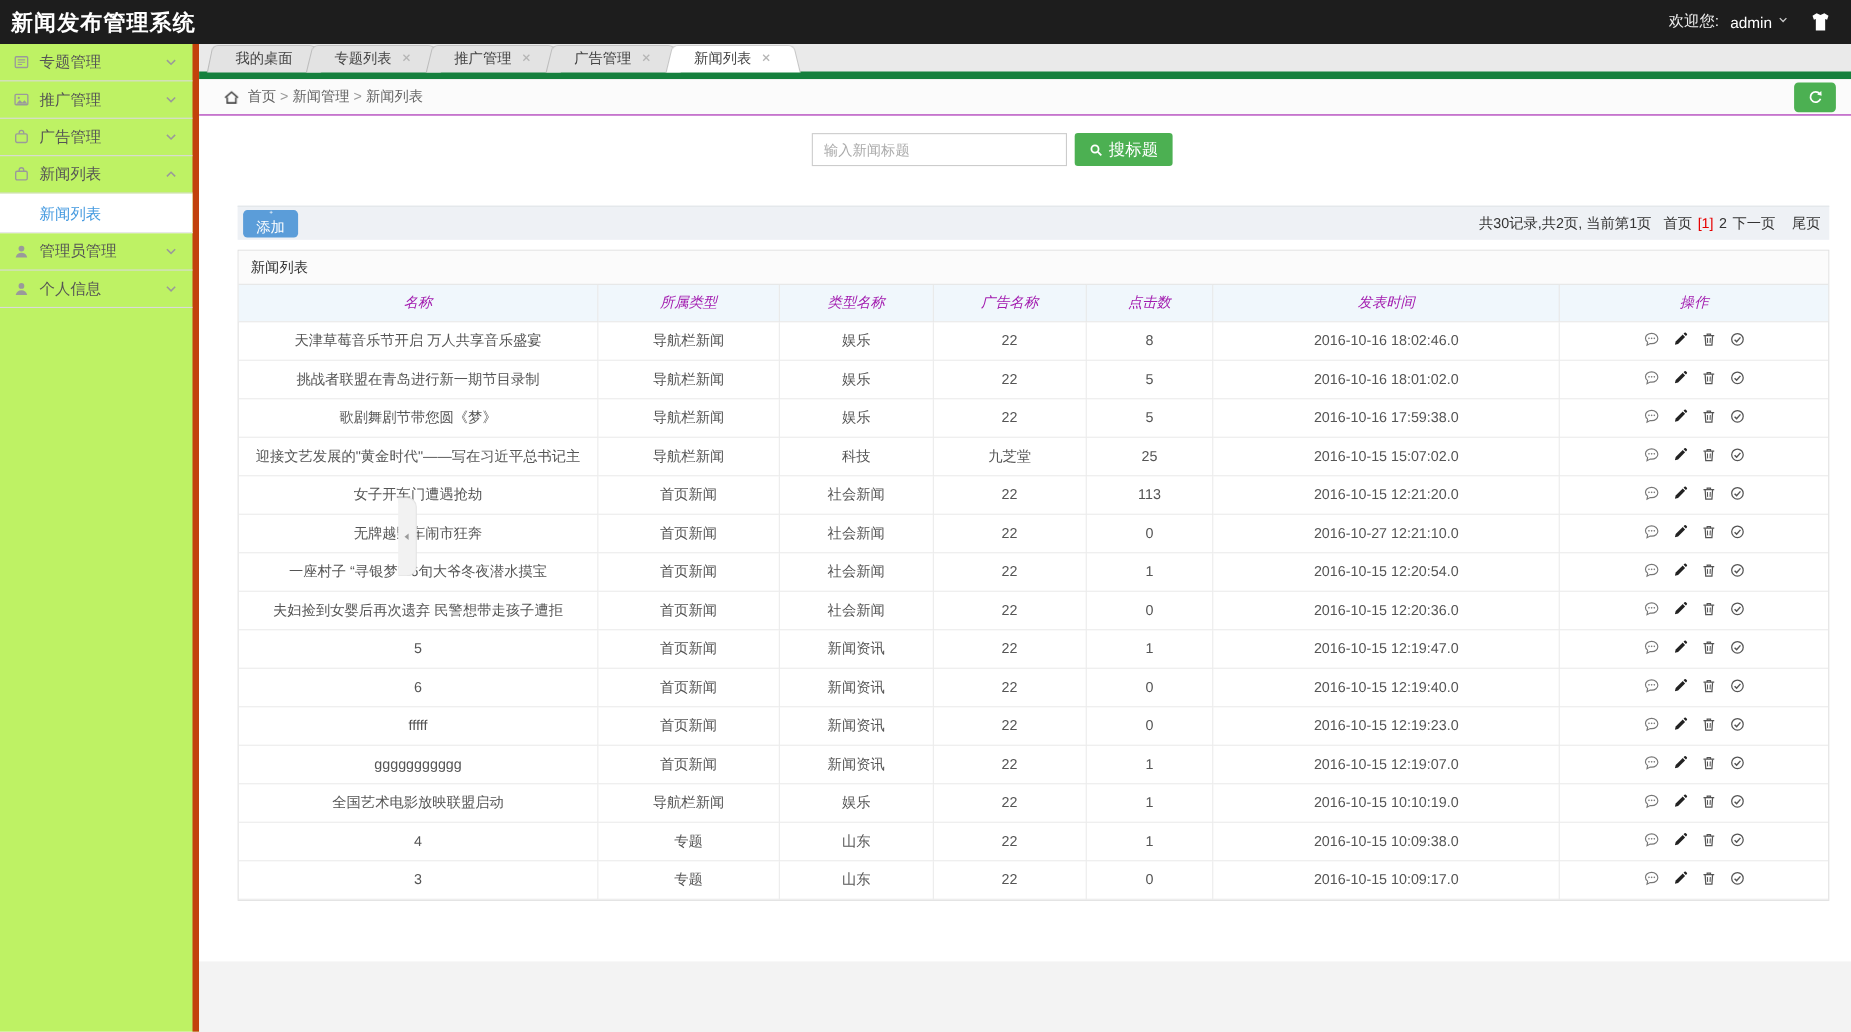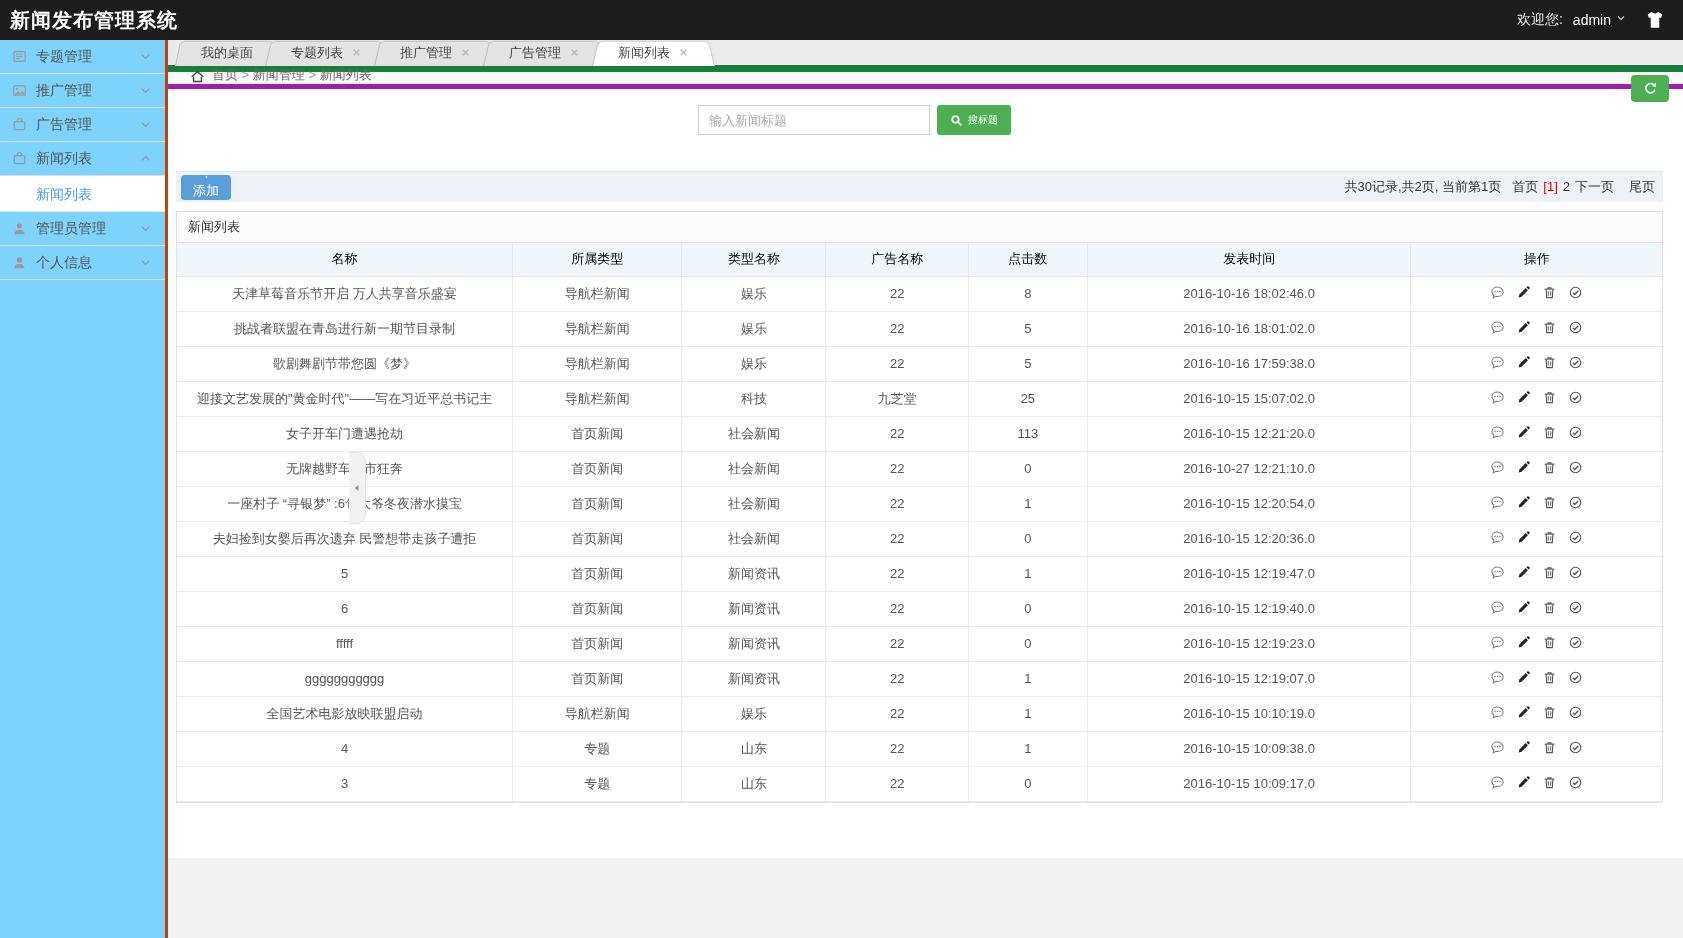--- a/index.html
+++ b/index.html
@@ -13,69 +13,69 @@
   .userbox { display:flex; gap:4px; cursor:pointer; }
   .topbar .ico svg { display:block; }
   .tshirt { width:20px; height:20px; color:#fff; margin-left:8px; }
   .caret { width:12px; height:12px; color:#ccc; }
   .topbar-notch { position:absolute; left:1096px; top:40px; width:16px; height:7px; background:#1d1d1d; border-radius:0 0 4px 4px; }
 
   
   .layout { display:flex; height:898px; }
 
   
-  .sidebar { width:168px; background:#7dd3fc; border-right:3px solid #c2410c; flex:none; }
+  .sidebar { width:181px; background:#bef264; border-right:6px solid #c2410c; flex:none; }
   .sb-item { height:34px; display:flex; align-items:center; gap:9px; padding:0 12px; border-bottom:1px solid #dadada; color:#555; font-size:14px; cursor:pointer; }
   .sb-item .ico { width:15px; height:15px; color:#9a9a9a; flex:none; }
   .sb-item .ico svg { display:block; width:100%; height:100%; }
   .sb-caret { margin-left:auto; color:#b0b0b0; width:13px; height:13px; }
   .sb-sub { height:36px; line-height:36px; background:#fff; color:var(--link-blue); font-size:14px; padding-left:36px; border-bottom:1px solid #e6e6e6; cursor:pointer; }
 
   
   .main { position:relative; flex:1; background:#f3f3f3; }
 
   
   .tabbar { height:32px; background:#eaeaea; border-bottom:7px solid #15803d; display:flex; align-items:flex-end; padding-left:14px; }
   .tab { position:relative; height:28px; line-height:27px; padding:0 26px; margin:0 -7px -1px -7px; font-size:13px; color:#444; cursor:pointer; display:flex; align-items:center; gap:8px; }
   .tab::before { content:""; position:absolute; inset:0; background:#e3e3e3; border:1px solid #bcbcbc; border-bottom:none; border-radius:6px 6px 0 0; transform:perspective(7px) rotateX(1.6deg); transform-origin:bottom; }
   .tab.active::before { background:#fff; border-color:#c6c6c6; }
   .tab > span { position:relative; z-index:1; }
   .tab-close { width:11px; height:11px; color:#b5b5b5; }
   .tab-close svg { display:block; }
 
   
-  .crumbbar { position:relative; height:17px; background:#fbfbfb; border-bottom:5px solid #a21caf; display:flex; align-items:flex-end; gap:7px; padding-left:22px; font-size:13px; color:#666; }
+  .crumbbar { position:relative; height:33px; background:#fbfbfb; border-bottom:1px solid #a21caf; display:flex; align-items:center; gap:7px; padding-left:22px; font-size:13px; color:#666; }
   .crumb-home { width:15px; height:15px; color:#444; }
   .crumb-home svg { display:block; }
   .crumb-sep { color:#999; }
   .crumb-item { cursor:pointer; }
   .refresh-btn { position:absolute; right:14px; top:3px; width:38px; height:27px; background:var(--green); border:none; border-radius:4px; cursor:pointer; display:flex; align-items:center; justify-content:center; color:#fff; }
   .refresh-btn svg { width:15px; height:15px; display:block; }
 
   
-  .content { background:#fff; min-height:769px; padding:0 20px 30px 8px; }
+  .content { background:#fff; min-height:769px; padding:0 20px 30px 35px; }
   .search-row { padding-top:16px; height:51px; }
   .search-box { margin-left:522px; display:inline-flex; align-items:center; }
   .search-input { width:232px; height:30px; border:1px solid #ccc; padding:0 10px; font-size:13px; color:#555; outline:none; }
   .search-input::placeholder { color:#aaa; }
-  .search-btn { margin-left:7px; height:30px; padding:0 13px; background:var(--green); color:#fff; border:none; border-radius:3px; font-size:10px; cursor:pointer; display:inline-flex; align-items:center; gap:5px; }
+  .search-btn { margin-left:7px; height:30px; padding:0 13px; background:var(--green); color:#fff; border:none; border-radius:3px; font-size:15px; cursor:pointer; display:inline-flex; align-items:center; gap:5px; }
   .search-btn svg { width:13px; height:13px; display:block; }
 
   .strip { margin-top:31px; height:31px; background:#eef1f5; border-top:1px solid #e2e5e9; display:flex; align-items:center; justify-content:space-between; padding:0 8px 0 5px; }
   .add-btn { height:25px; padding:0 12px; background:var(--accent-blue); color:#fff; border:none; border-radius:4px; font-size:13px; cursor:pointer; display:inline-flex; align-items:center; gap:3px;flex-direction:column; }
   .add-btn svg { width:11px; height:11px; display:block; }
   .pager { font-size:13px; color:#333; display:flex; align-items:center; gap:6px; }
   .pager .pg-link { cursor:pointer; }
   .pager .pg-current { color:var(--red); cursor:default; }
 
   
   .panel { margin-top:9px; border:1px solid #e2e2e2; background:#fff; }
   .panel-hd { height:31px; line-height:30px; padding:0 11px; font-size:13px; color:#333; background:#fbfbfb; border-bottom:1px solid #e4e4e4; }
   table.news { width:100%; border-collapse:collapse; table-layout:fixed; font-size:13px; }
-  table.news th { height:33px; background:#f0f7fc; color:#000000; font-weight:normal; border:1px solid #e8e8e8; text-align:center; }
+  table.news th { height:33px; background:#f0f7fc; color:#a21caf; font-weight:normal; border:1px solid #e8e8e8; text-align:center;font-style:italic; }
   table.news td { height:35px; color:#555; border:1px solid #ebebeb; text-align:center; overflow:hidden; white-space:nowrap; text-overflow:ellipsis; padding:0 4px; }
   table.news tr > *:first-child { border-left:none; }
   table.news tr > *:last-child { border-right:none; }
   table.news tr:first-child th { border-top:none; }
   .col-name{width:22.6%} .col-cat{width:11.4%} .col-type{width:9.7%} .col-ad{width:9.6%} .col-clicks{width:8%} .col-time{width:21.8%} .col-ops{width:16.9%}
   .ops { display:inline-flex; align-items:center; gap:11px; }
   .op { width:15px; height:15px; cursor:pointer; display:inline-block; }
   .op svg { display:block; width:100%; height:100%; }
   .op-comment{ color:#777; } .op-edit{ color:#222; } .op-delete{ color:#555; } .op-approve{ color:#555; }
 

